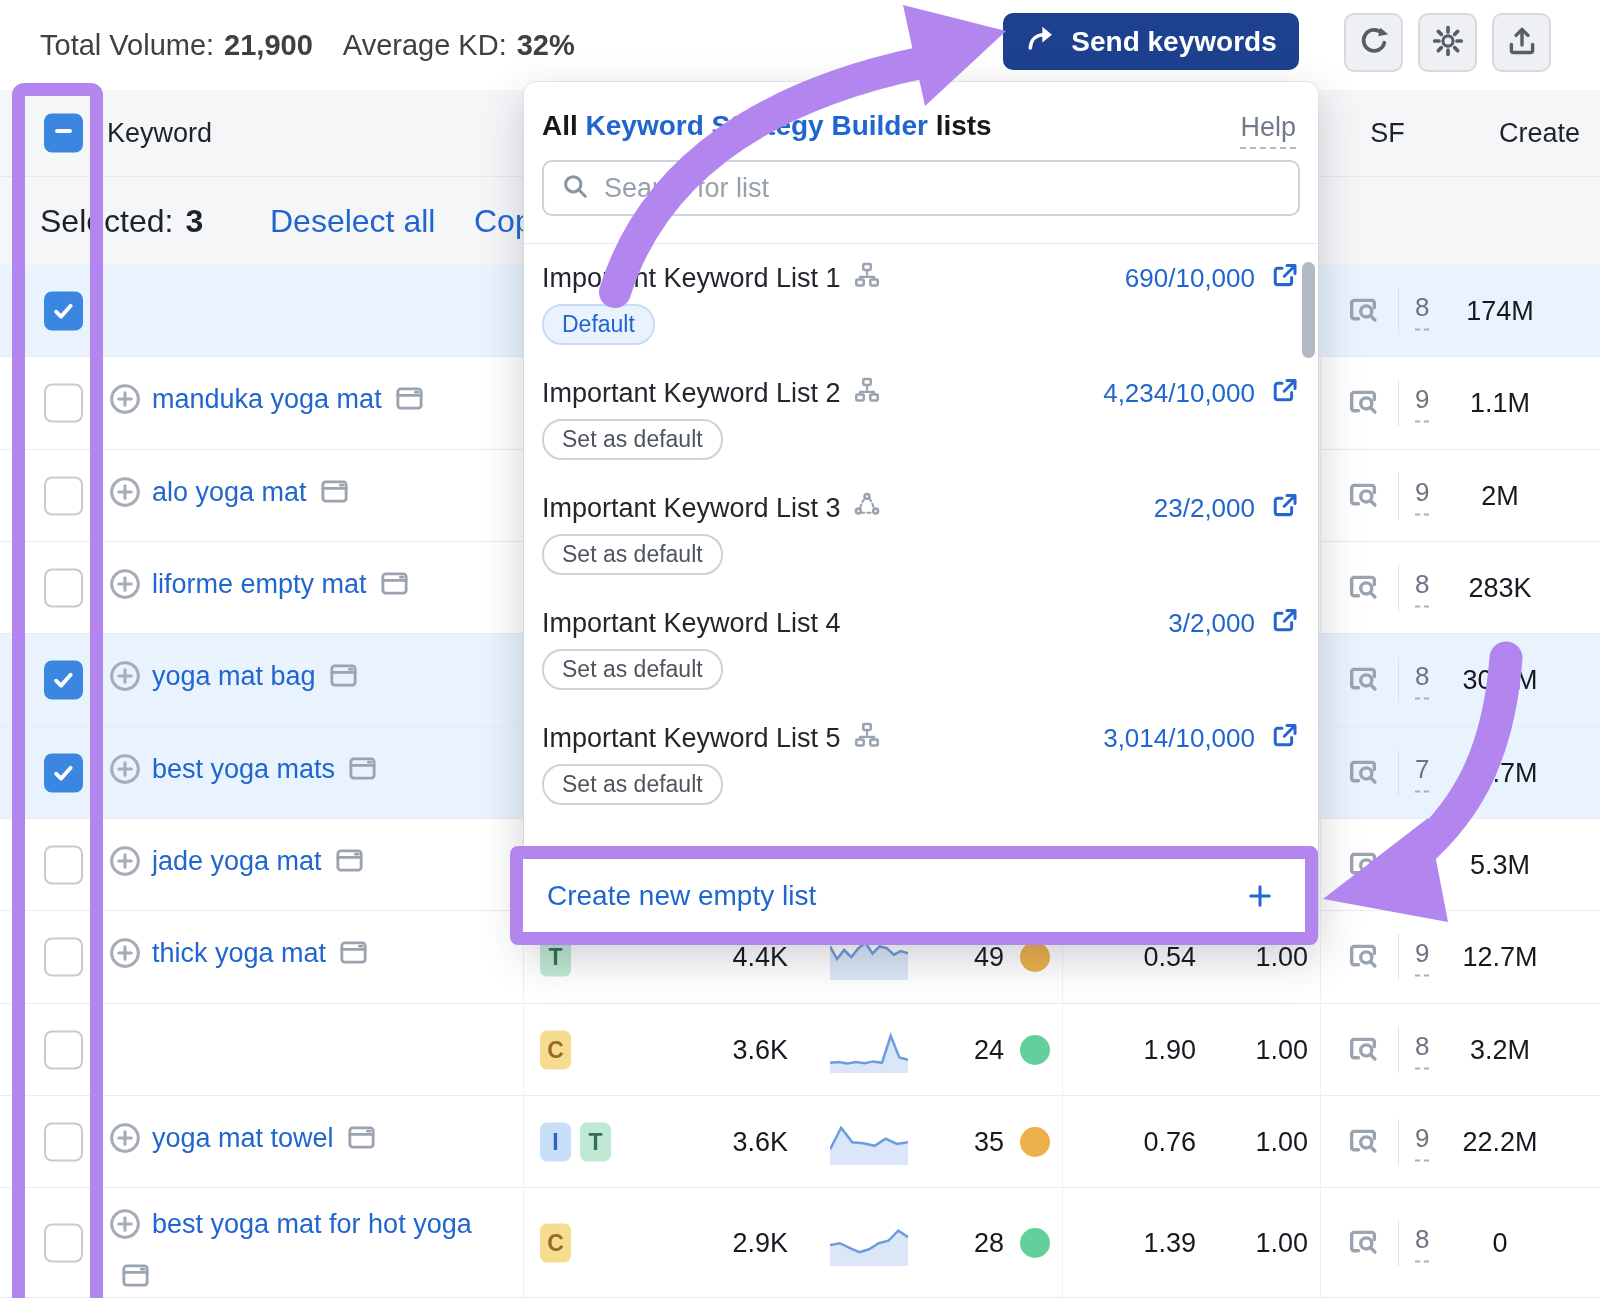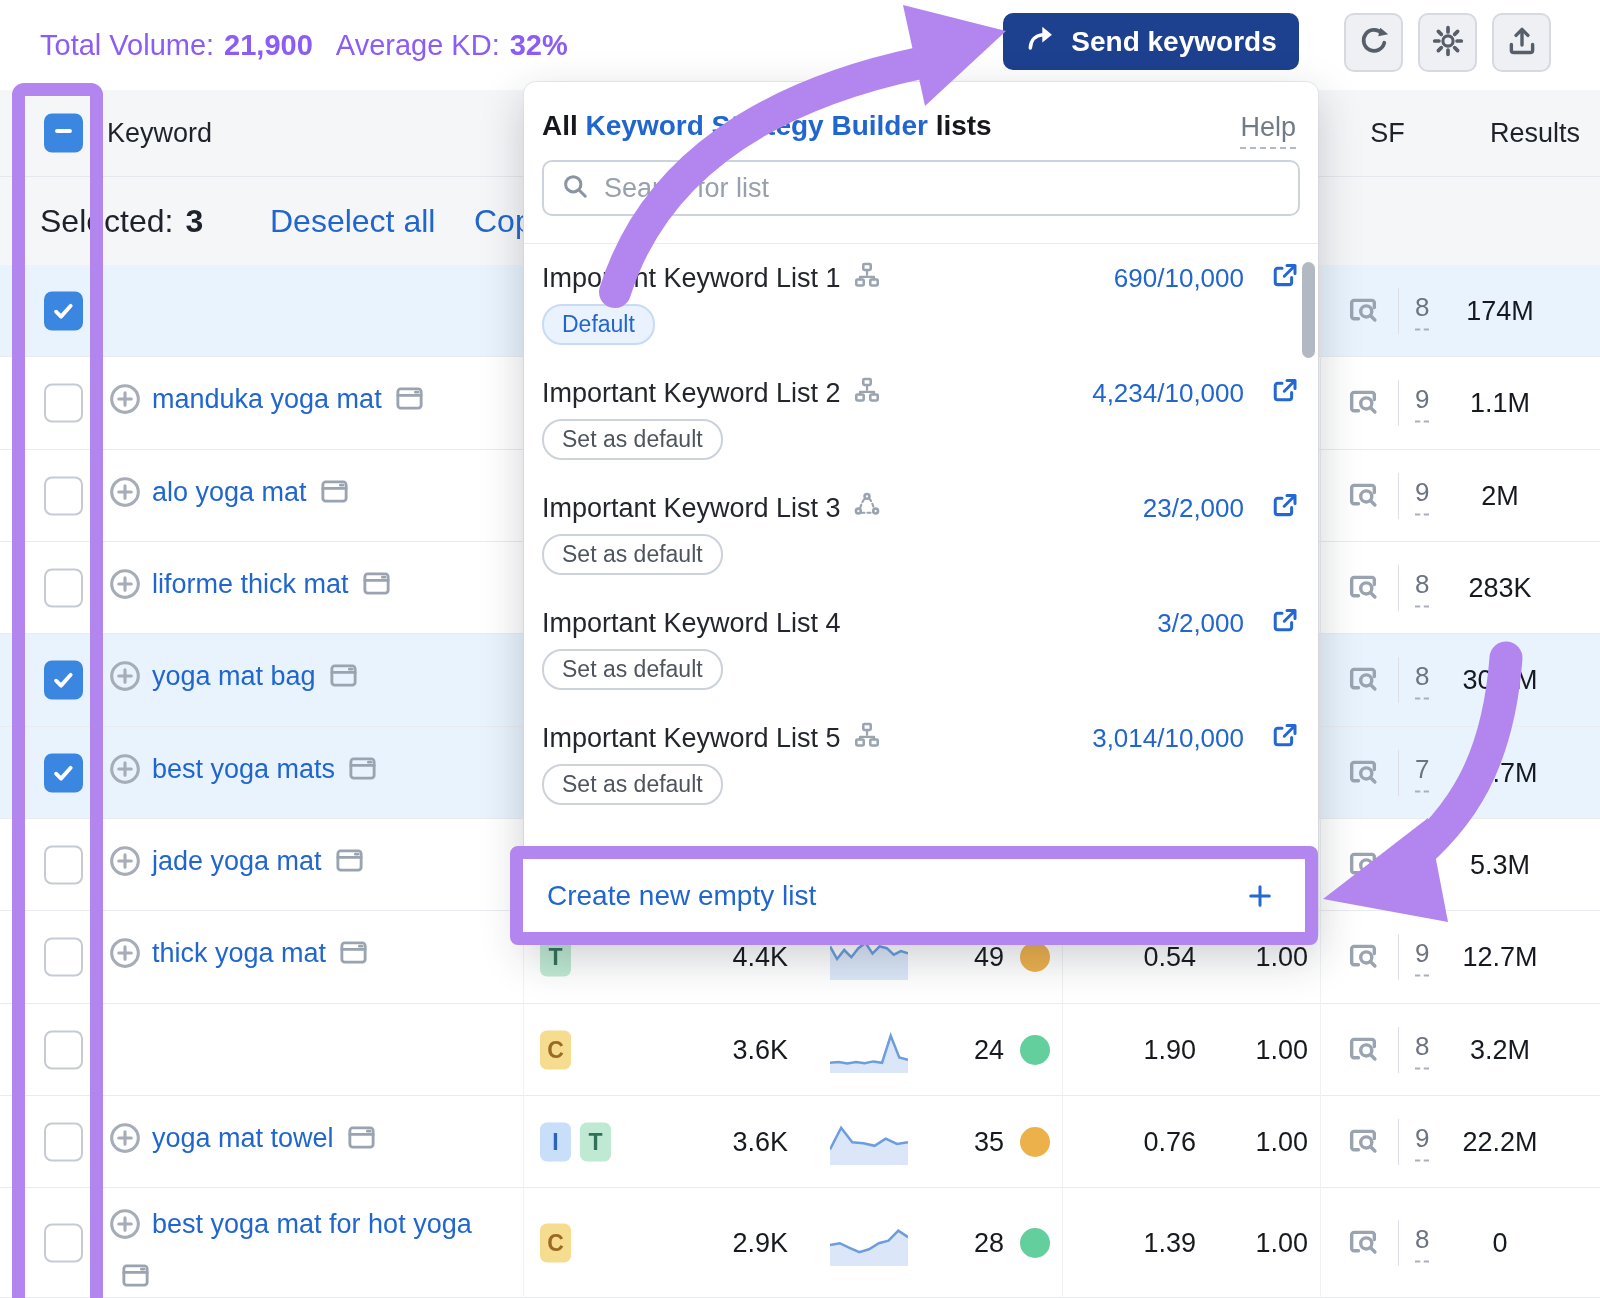--- a/index.html
+++ b/index.html
@@ -4,21 +4,21 @@
 <style>
   :root{
     --purple:#b286ee; --blue:#2166cf; --navy:#1d418f; --selbg:#e8f3fd;
     --cbblue:#3a86e0; --orange:#edb14c; --green:#63cf9c; --hdrbg:#f5f6f8;
   }
   *{margin:0;padding:0;box-sizing:content-box}
   html,body{width:1600px;height:1298px;overflow:hidden;background:#fff;
     font-family:"Liberation Sans",sans-serif;color:#1c1f26;position:relative}
   
   #toolbar{position:absolute;left:0;top:0;width:1600px;height:90px;background:#fff}
-  #stats{position:absolute;left:40px;top:0;height:90px;display:flex;align-items:center;gap:23px;font-size:29px;color:#8b5cf6}
+  #stats{position:absolute;left:40px;top:0;height:90px;display:flex;align-items:center;gap:30px;font-size:29px;color:#404040}
   .stat b{margin-left:10px;font-weight:bold}
   #send-btn{position:absolute;left:1003px;top:13px;width:296px;height:57px;background:var(--navy);
     border-radius:10px;color:#fff;display:flex;align-items:center;justify-content:center;gap:14px;
     font-size:28px;font-weight:bold;cursor:pointer}
   .tool-btn{position:absolute;top:13px;width:55px;height:55px;background:#eef0f4;border:2px solid #d6dae0;
     border-radius:10px;display:flex;align-items:center;justify-content:center;color:#565e6a;cursor:pointer}
   #btn-refresh{left:1344px}#btn-settings{left:1418px}#btn-export{left:1492px}
   
   #thead{position:absolute;left:0;top:90px;width:1600px;height:86px;background:var(--hdrbg);border-bottom:1px solid #e4e7eb}
   #thead .hlbl{position:absolute;top:0;height:86px;display:flex;align-items:center;font-size:27px;color:#1e222a}
@@ -72,21 +72,21 @@
   #p-help{position:absolute;right:22px;top:30px;font-size:27px;color:#707a88;border-bottom:2px dashed #b4bac4;
     padding-bottom:4px;cursor:pointer}
   #p-search{position:absolute;left:18px;top:78px;width:722px;height:52px;border:2px solid #ccd3dc;border-radius:10px;
     display:flex;align-items:center;gap:14px;padding:0 16px;color:#97a0ad}
   #p-search input{border:none;outline:none;font-size:27px;color:#4a515c;font-family:"Liberation Sans",sans-serif;width:640px}
   #p-search input::placeholder{color:#97a0ad}
   #p-divider{position:absolute;left:0;top:161px;width:794px;height:1px;background:#e7eaee}
   .pl-item{position:absolute;left:18px;width:758px;height:115px}
   .pl-name{position:absolute;left:0;top:8px;height:40px;display:flex;align-items:center;gap:12px;
     font-size:27px;color:#23262c;cursor:pointer}
-  .pl-count{position:absolute;right:0;top:8px;height:40px;display:flex;align-items:center;gap:26px;
+  .pl-count{position:absolute;right:0;top:8px;height:40px;display:flex;align-items:center;gap:15px;
     font-size:26px;color:var(--blue);cursor:pointer}
   .pill{position:absolute;left:0;top:54px;font-size:23px;padding:5px 18px;border-radius:20px;cursor:pointer}
   .pill.default{background:#eaf2fd;border:2px solid #c7dbf6;color:var(--blue)}
   .pill.set{background:#fff;border:2px solid #ccd2da;color:#4e555f}
   #p-thumb{position:absolute;left:1302px;top:262px;width:13px;height:96px;border-radius:7px;background:#b3b9c2;z-index:22}
   
   #create-box{position:absolute;left:510px;top:846px;width:782px;height:73px;border:13px solid var(--purple);
     border-radius:8px;background:#fff;z-index:25}
   #create-label{position:absolute;left:24px;top:0;height:73px;display:flex;align-items:center;
     font-size:28px;color:var(--blue);cursor:pointer}
@@ -132,21 +132,21 @@
 </div>
 
 <div id="thead">
   <div class="cb on">
       <span class="ic"><svg width="27" height="27" viewBox="0 0 24 24" fill="none" stroke="#fff" stroke-width="2.2" stroke-linecap="round" stroke-linejoin="round">
           <path d="M6.3 12h11.4" stroke-width="3.6"></path>
         </svg></span>
     </div>
   <div class="hlbl" id="h-keyword">Keyword</div>
   <div class="hlbl" id="h-sf">SF</div>
-  <div class="hlbl" id="h-results">Results</div>
+  <div class="hlbl" id="h-results">Create</div>
 </div>
 <div id="selrow">
   <div class="s" id="sel-label">
       <span>Selected:</span>
       <b>3</b>
     </div>
   <div class="s" id="sel-deselect">Deselect all</div>
   <div class="s" id="sel-copy">Copy</div>
 </div>
 
@@ -202,21 +202,21 @@
         </svg></span>
       <div class="cell c-vr"></div>
       <div class="cell c-sfnum">9</div>
       <div class="cell c-res">2M</div>
     </div>
     <div class="row" style="top: 542px; height: 91px;">
       <div class="cb"></div>
       <div class="kwline"><span class="iconb"><svg width="34" height="34" viewBox="0 0 24 24" fill="none" stroke="#a6adb8" stroke-width="2.2" stroke-linecap="round" stroke-linejoin="round">
             <circle cx="12" cy="12" r="9.4"></circle>
             <path d="M12 7.6v8.8M7.6 12h8.8"></path>
-          </svg></span><span class="kw">liforme thick mat</span><span class="icona"><svg width="31" height="31" viewBox="0 0 24 24" fill="none" stroke="#9aa3b0" stroke-width="2.2" stroke-linecap="round" stroke-linejoin="round">
+          </svg></span><span class="kw">liforme empty mat</span><span class="icona"><svg width="31" height="31" viewBox="0 0 24 24" fill="none" stroke="#9aa3b0" stroke-width="2.2" stroke-linecap="round" stroke-linejoin="round">
             <rect x="3" y="4.5" width="18" height="15" rx="2.2"></rect>
             <path d="M3 9.6h18"></path>
             <path d="M16.6 7.1h1.9"></path>
           </svg></span></div>
       <span class="cell c-sficon"><svg width="34" height="34" viewBox="0 0 24 24" fill="none" stroke="#9aa3b0" stroke-width="2.2" stroke-linecap="round" stroke-linejoin="round">
           <path d="M20 9.5V6.2A1.7 1.7 0 0 0 18.3 4.5H5.7A1.7 1.7 0 0 0 4 6.2v9.6a1.7 1.7 0 0 0 1.7 1.7H8.8" stroke-width="2.4"></path>
           <circle cx="14.3" cy="12.3" r="3.9" stroke-width="2.4"></circle>
           <path d="M17.2 15.2l3.2 3.2" stroke-width="2.4"></path>
         </svg></span>
       <div class="cell c-vr"></div>

